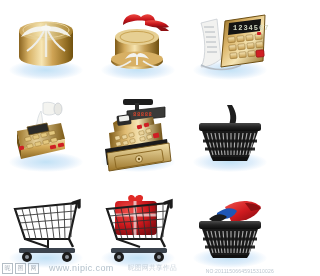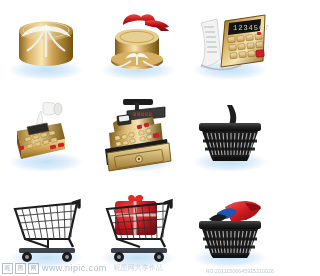--- a/index.html
+++ b/index.html
@@ -17,26 +17,26 @@
     grid-template-columns:repeat(3,92px);
     grid-template-rows:88px 92px 96px;
   }
   .cell{position:relative;display:flex;align-items:center;justify-content:center;}
   .glow{
     position:absolute;left:50%;transform:translateX(-50%);
     bottom:8px;width:74px;height:20px;border-radius:50%;
     background:radial-gradient(ellipse at center,#bfe0f5 0%,#dcecfa 42%,rgba(255,255,255,0) 72%);
     opacity:.95;
   }
-  .art{position:relative;width:86px;height:86px;}
+  .art{position:relative;width:86px;height:86px;font-weight:bold;}
   svg{display:block;overflow:visible;}
 
   .wm{
     position:absolute;left:0;bottom:1px;width:276px;height:14px;
-    display:flex;align-items:center;gap:3px;
+    display:flex;align-items:center;gap:10px;
     pointer-events:none;
   }
   .wm-boxes{display:flex;gap:2px;margin-left:2px;}
   .wm-box{
     width:9px;height:9px;border:1px solid #9aa7b2;color:#8d99a5;
     font-size:6px;line-height:9px;text-align:center;opacity:.75;
   }
   .wm-url{font-size:9px;color:#9fb0bd;letter-spacing:.4px;opacity:.8;}
   .wm-sub{font-size:7px;color:#b9c6d1;opacity:.75;margin-left:4px;}
   .wm-id{

